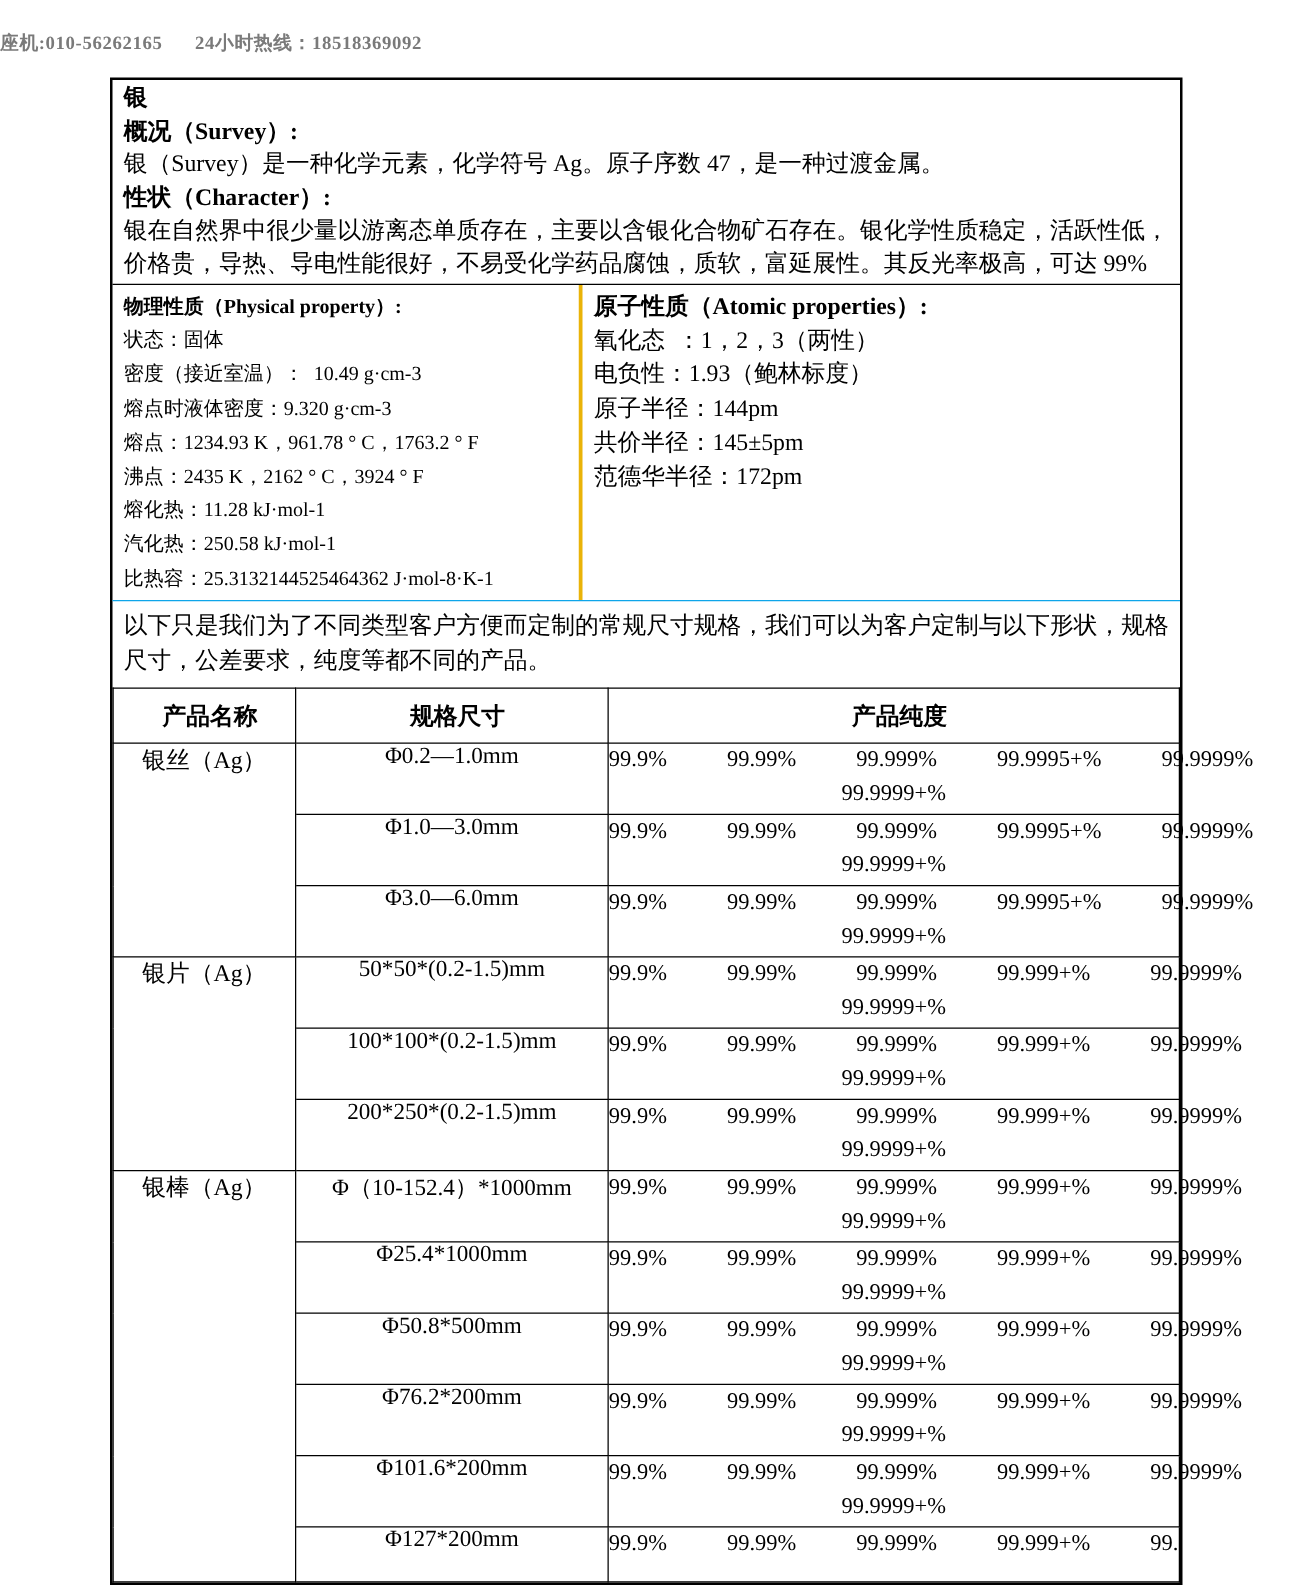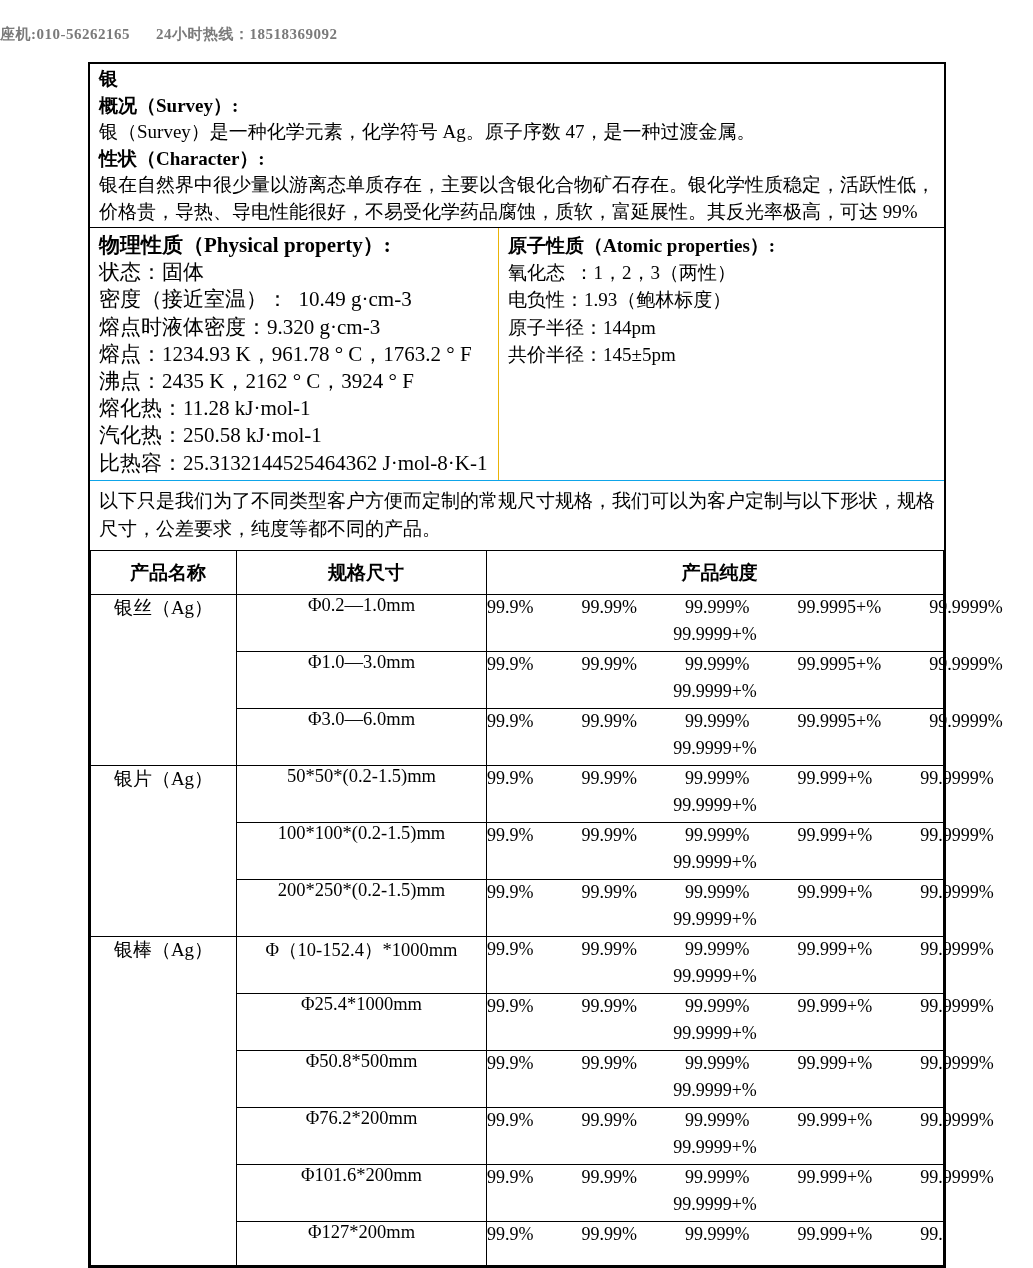--- a/index.html
+++ b/index.html
@@ -37,24 +37,24 @@
   .sec-intro {
     height: 163px;
     padding: 2px 9px 0 9px;
     font-size: 19px;
     line-height: 26.5px;
     overflow: hidden;
   }
   .bold { font-weight: bold; }
   .sec-props { display: flex; height: 253px; border-top: 1px solid #000; }
   .col-phys {
-    width: 409px;
-    border-right: 1px solid #eab308;
+    width: 376px;
+    border-right: 3px solid #eab308;
     padding: 4px 6px 0 9px;
-    font-size: 21px;
+    font-size: 16px;
     line-height: 27.2px;
     overflow: hidden;
   }
   .col-atomic {
     flex: 1;
     padding: 4px 6px 0 9px;
     font-size: 19px;
     line-height: 27.2px;
     overflow: hidden;
   }
@@ -129,20 +129,21 @@
             <div>比热容：25.3132144525464362 J·mol-8·K-1</div>
           </div>
       </div>
       <div class="col-atomic">
         <div class="bold">原子性质（Atomic properties）:</div>
         <div class="preline">
             <div>氧化态  ：1，2，3（两性）</div>
             <div>电负性：1.93（鲍林标度）</div>
             <div>原子半径：144pm</div>
             <div>共价半径：145±5pm</div>
+            <div>范德华半径：172pm</div>
           </div>
       </div>
     </div>
 
     <div class="sec-note">以下只是我们为了不同类型客户方便而定制的常规尺寸规格，我们可以为客户定制与以下形状，规格尺寸，公差要求，纯度等都不同的产品。</div>
 
     <table class="products">
       <colgroup>
           <col class="c-prod">
           <col class="c-spec">

